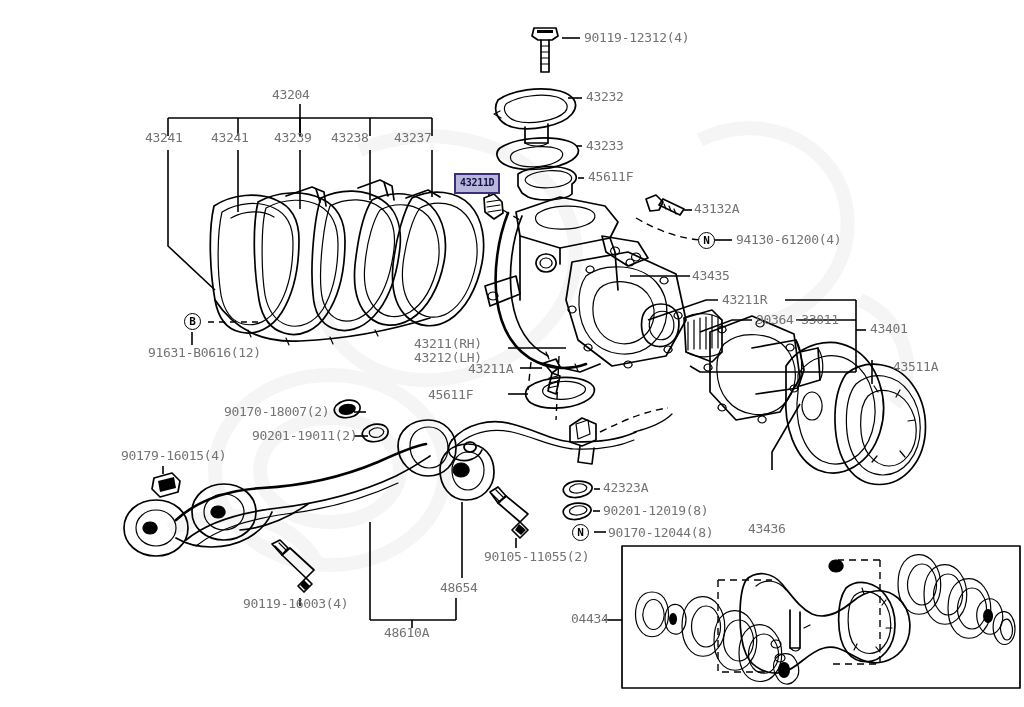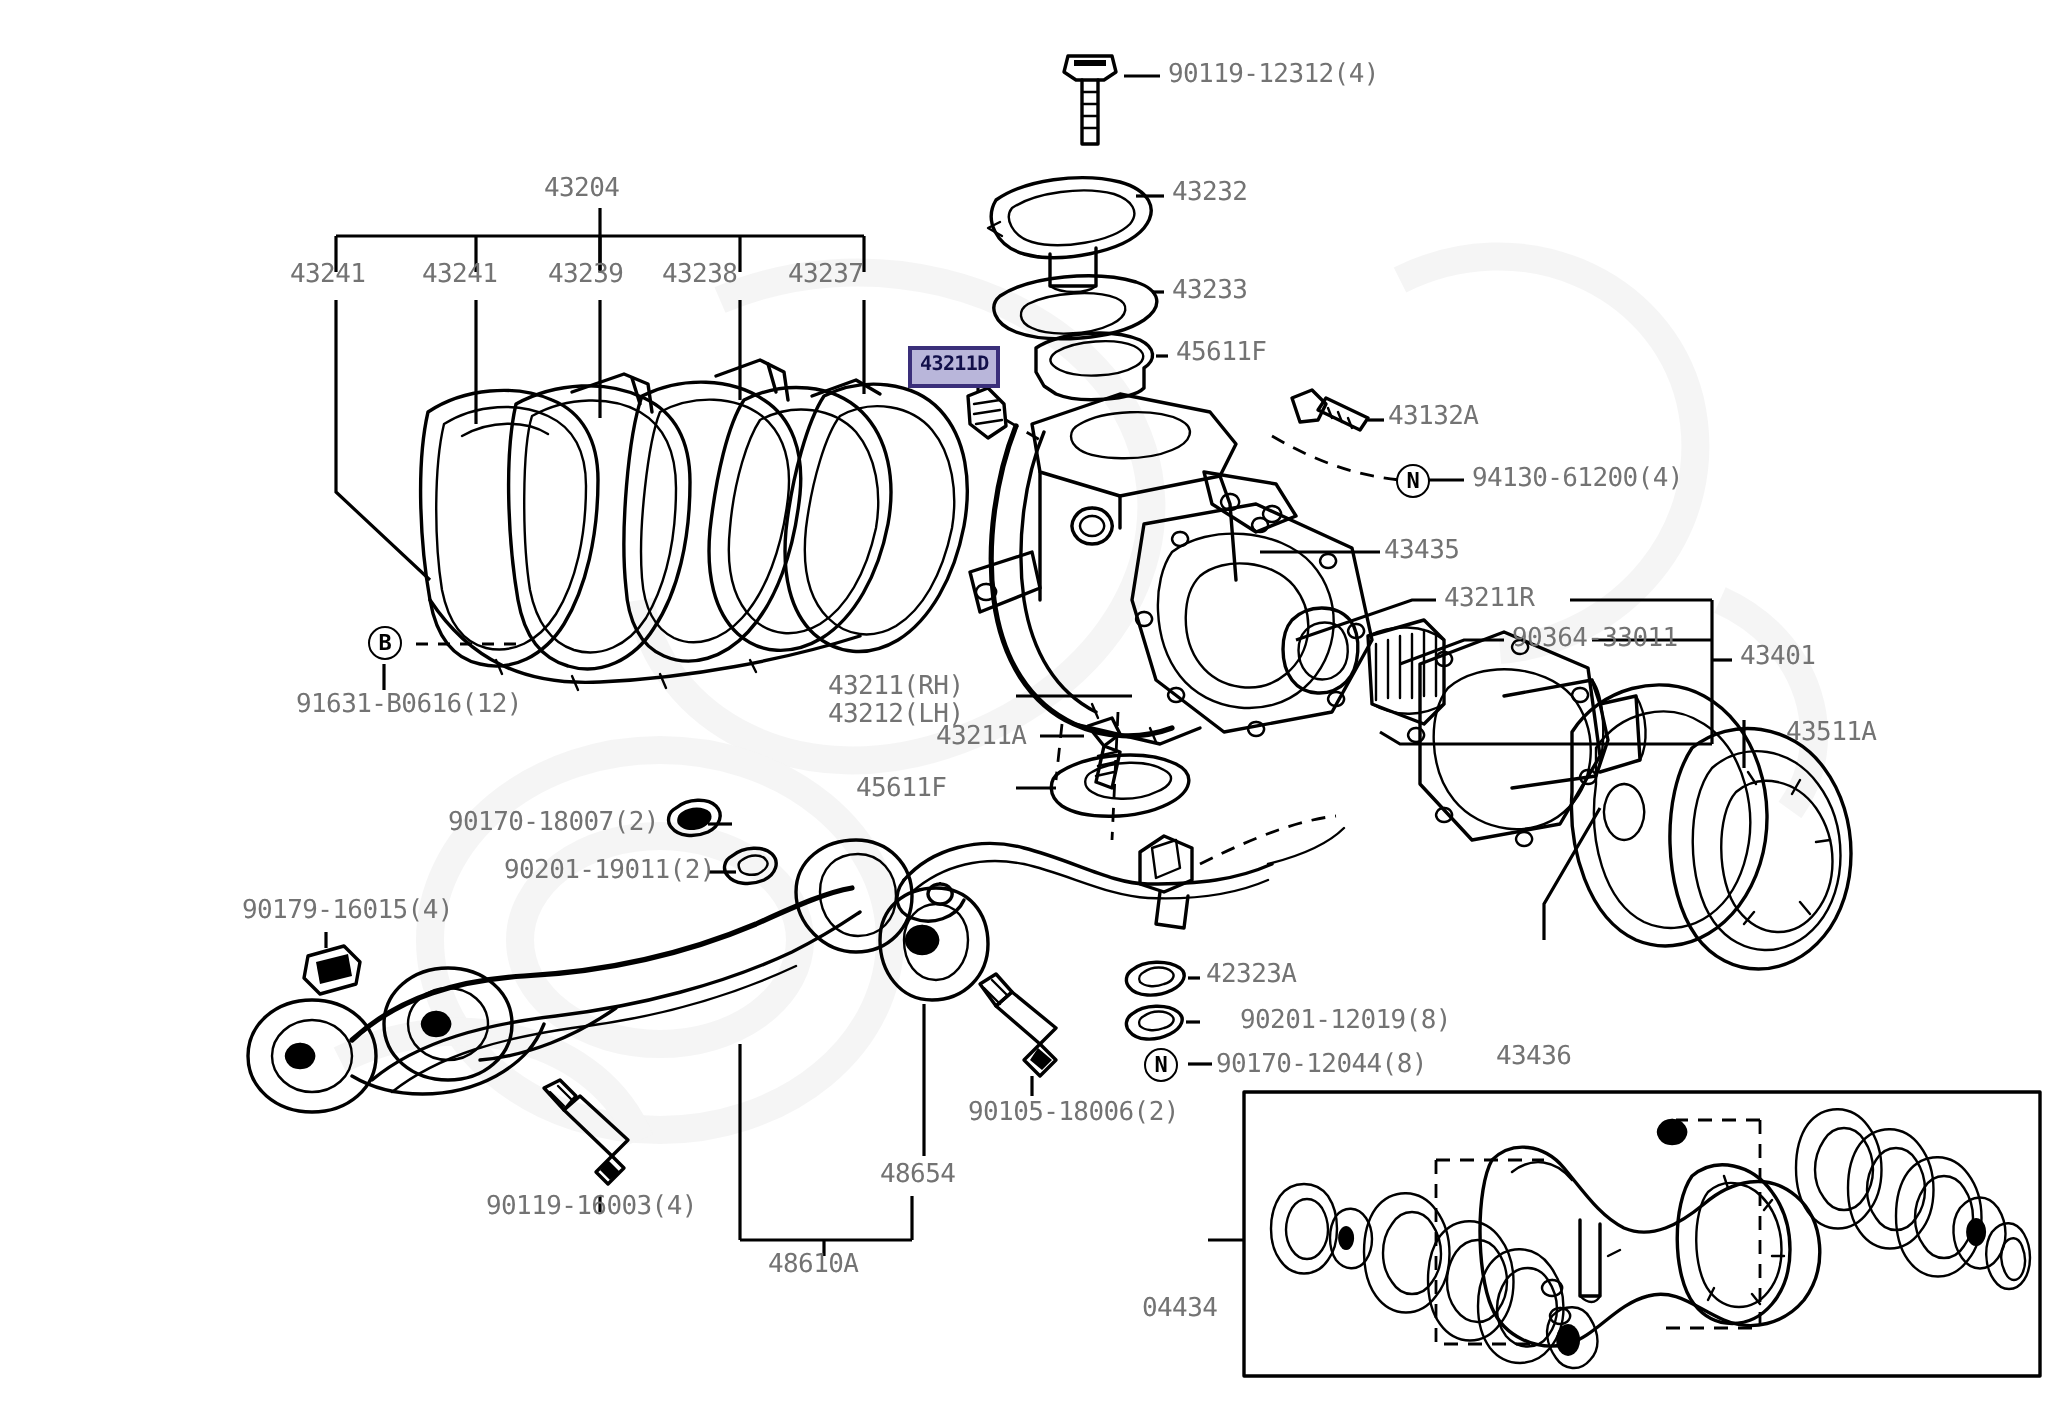--- a/index.html
+++ b/index.html
@@ -589,24 +589,24 @@
 
   <div class="circ" style="left:184px; top:313px;">B</div>
   <div class="lbl" style="left:148px; top:346px;">91631-B0616(12)</div>
 
   <div class="lbl" style="left:224px; top:405px;">90170-18007(2)</div>
   <div class="lbl" style="left:252px; top:429px;">90201-19011(2)</div>
   <div class="lbl" style="left:121px; top:449px;">90179-16015(4)</div>
   <div class="lbl" style="left:243px; top:597px;">90119-16003(4)</div>
   <div class="lbl" style="left:384px; top:626px;">48610A</div>
   <div class="lbl" style="left:440px; top:581px;">48654</div>
-  <div class="lbl" style="left:484px; top:550px;">90105-18006(2)</div>
+  <div class="lbl" style="left:484px; top:550px;">90105-11055(2)</div>
 
   <div class="lbl" style="left:603px; top:481px;">42323A</div>
-  <div class="lbl" style="left:603px; top:504px;margin-left:17px;">90201-12019(8)</div>
+  <div class="lbl" style="left:603px; top:504px;">90201-12019(8)</div>
   <div class="circ" style="left:572px; top:524px;">N</div>
   <div class="lbl" style="left:608px; top:526px;text-align:center;">90170-12044(8)</div>
 
-  <div class="lbl" style="left:571px; top:612px;margin-top:36px;">04434</div>
+  <div class="lbl" style="left:571px; top:612px;">04434</div>
 
   <div class="diagcode" style="left:933px; top:686px;">480956-C</div>
 
 </div>
 
 </body></html>

